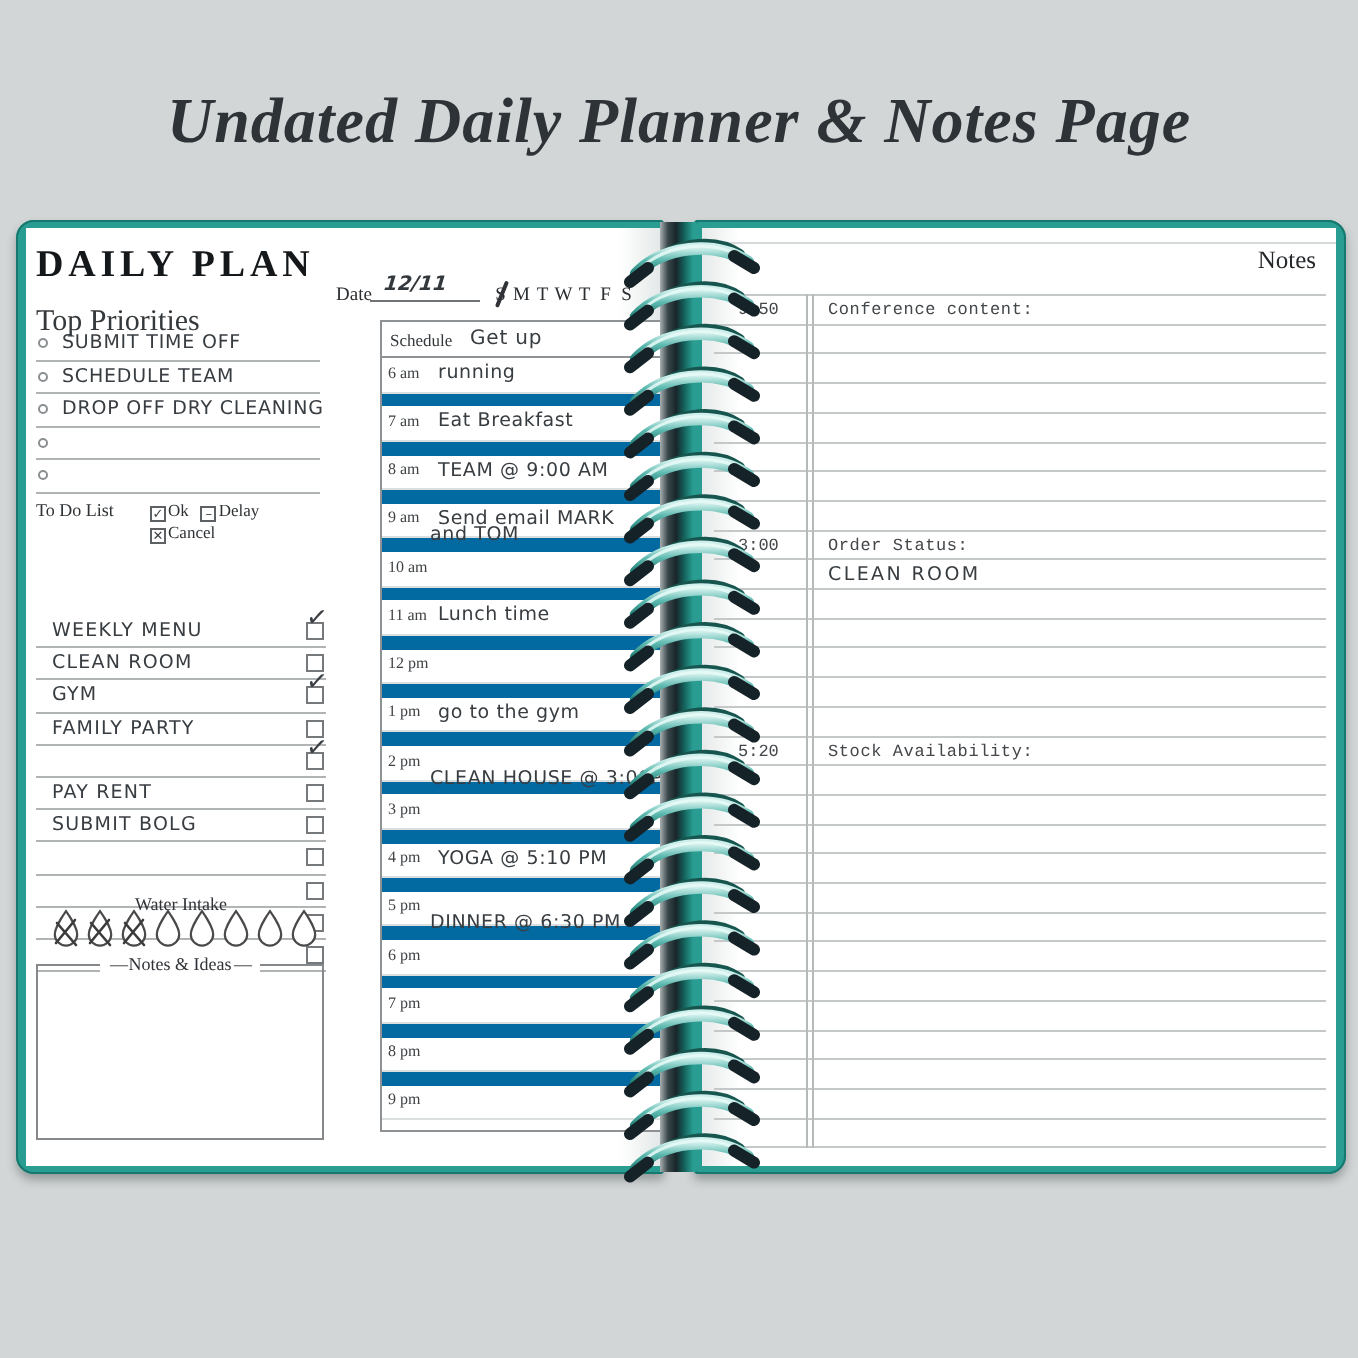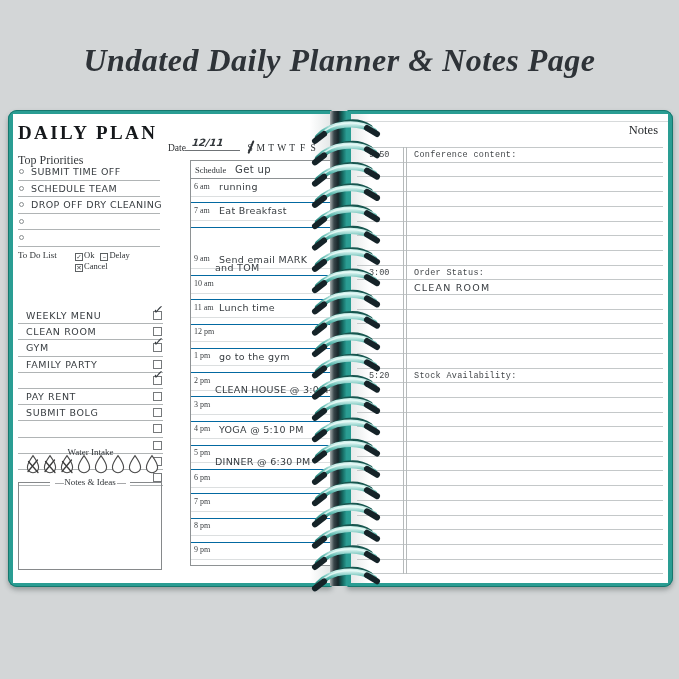--- a/index.html
+++ b/index.html
@@ -27,21 +27,21 @@
   .spine-gap{position:absolute;left:330px;top:111px;width:18px;height:475px;z-index:2;
     background:linear-gradient(90deg,#a9b0b1 0%,#39464a 22%,#18262a 45%,#14645d 68%,var(--cover) 92%);}
   #spiral{position:absolute;left:311px;top:114px;width:70px;height:478px;z-index:5;}
 
   .hand{font-family:"DejaVu Sans",sans-serif;color:var(--hand);}
   .typed{font-family:"Liberation Mono","DejaVu Sans Mono",monospace;color:#43474a;}
 
   
   .dp-heading{position:absolute;left:5px;top:8px;font:bold 19px "Liberation Serif",serif;
     color:#15181b;letter-spacing:2.4px;}
-  .tp-label{position:absolute;left:5px;top:39px;font-size:12px;color:#35393c;}
+  .tp-label{position:absolute;left:5px;top:39px;font-size:15px;color:#35393c;}
   .priorities{position:absolute;left:5px;top:50px;width:142px;}
   .prio-row{position:absolute;left:0;width:142px;height:16.6px;border-bottom:1px solid var(--rule);}
   .prio-circle{position:absolute;left:1px;top:5px;width:5px;height:5px;border:1px solid #8a8f91;border-radius:50%;}
   .prio-text{position:absolute;left:13px;top:2px;font-size:9.5px;letter-spacing:.4px;white-space:nowrap;}
 
   .todo-header{position:absolute;left:5px;top:136px;width:145px;font-size:9px;color:#2e3235;}
   .todo-legend{position:absolute;left:57px;top:0;}
   .leg-item{margin-right:6px;white-space:nowrap;}
   .leg-box{display:inline-block;width:8px;height:8px;border:1px solid #5d6163;font:6.5px/7px "DejaVu Sans",sans-serif;
     text-align:center;color:#3c4043;vertical-align:-1px;margin-right:1px;}
@@ -74,21 +74,21 @@
   .week-letters{position:absolute;left:232px;top:23px;}
   .wk{display:inline-block;width:10.5px;text-align:center;font-size:9.5px;color:#2a2e31;position:relative;}
   .slash{position:absolute;left:5px;top:-3px;width:1.6px;height:14px;background:#2f3337;
     transform:rotate(22deg);border-radius:1px;}
 
   .sched-box{position:absolute;left:157px;top:46px;width:143px;height:406px;border:1px solid #8e9294;background:#fff;margin-left:20px;}
   .sched-header{position:absolute;left:0;top:0;width:100%;height:18px;border-bottom:1px solid #8e9294;}
   .sched-label{position:absolute;left:4px;top:4px;font-size:8.5px;color:#33373a;}
   .sched-note{position:absolute;left:44px;top:3px;font-size:10px;letter-spacing:.4px;}
   .sched-rows{position:absolute;left:0;top:18px;width:141px;height:388px;}
-  .sched-row{position:absolute;left:0;width:141px;height:24.25px;border-bottom:1px solid #0369a1;}
+  .sched-row{position:absolute;left:0;width:141px;height:24.25px;border-bottom:7px solid #0369a1;}
   .sched-row.last{border-bottom:none;}
   .sched-time{position:absolute;left:3px;top:2.5px;font-size:8px;color:#3e4245;white-space:nowrap;}
   .sched-entry{position:absolute;left:28px;top:2px;font-size:9.5px;letter-spacing:.3px;white-space:nowrap;}
   .sched-mid{position:absolute;left:0;right:0;top:16.5px;height:1px;background:#dcdfe0;}
   .sched-extra{position:absolute;left:24px;top:10.5px;font-size:9.5px;letter-spacing:.3px;white-space:nowrap;z-index:1;}
 
   
   .notes-heading{position:absolute;right:10px;top:9px;font-size:12.5px;color:#26292c;}
   .notes-topline{position:absolute;left:0;top:7px;width:100%;height:1px;background:#d7dadb;}
   .rline{position:absolute;left:6px;width:306px;height:1px;background:var(--line);}
@@ -225,20 +225,25 @@
         </div>
         <div class="sched-rows" id="sched-rows">
             <div class="sched-row" style="top: 0px;">
               <span class="sched-time">6 am</span>
               <span class="sched-entry hand">running</span>
               <div class="sched-mid"></div>
             </div>
             <div class="sched-row" style="top: 24.25px;">
               <span class="sched-time">7 am</span>
               <span class="sched-entry hand">Eat Breakfast</span>
+              <div class="sched-mid"></div>
+            </div>
+            <div class="sched-row" style="top: 48.5px;">
+              <span class="sched-time">8 am</span>
+              <span class="sched-entry hand">TEAM @ 9:00 AM</span>
               <div class="sched-mid"></div>
             </div>
             <div class="sched-row" style="top: 72.75px;">
               <span class="sched-time">9 am</span>
               <span class="sched-entry hand">Send email MARK</span>
               <div class="sched-mid"></div>
               <span class="sched-extra hand">and TOM</span>
             </div>
             <div class="sched-row" style="top: 97px;">
               <span class="sched-time">10 am</span>

